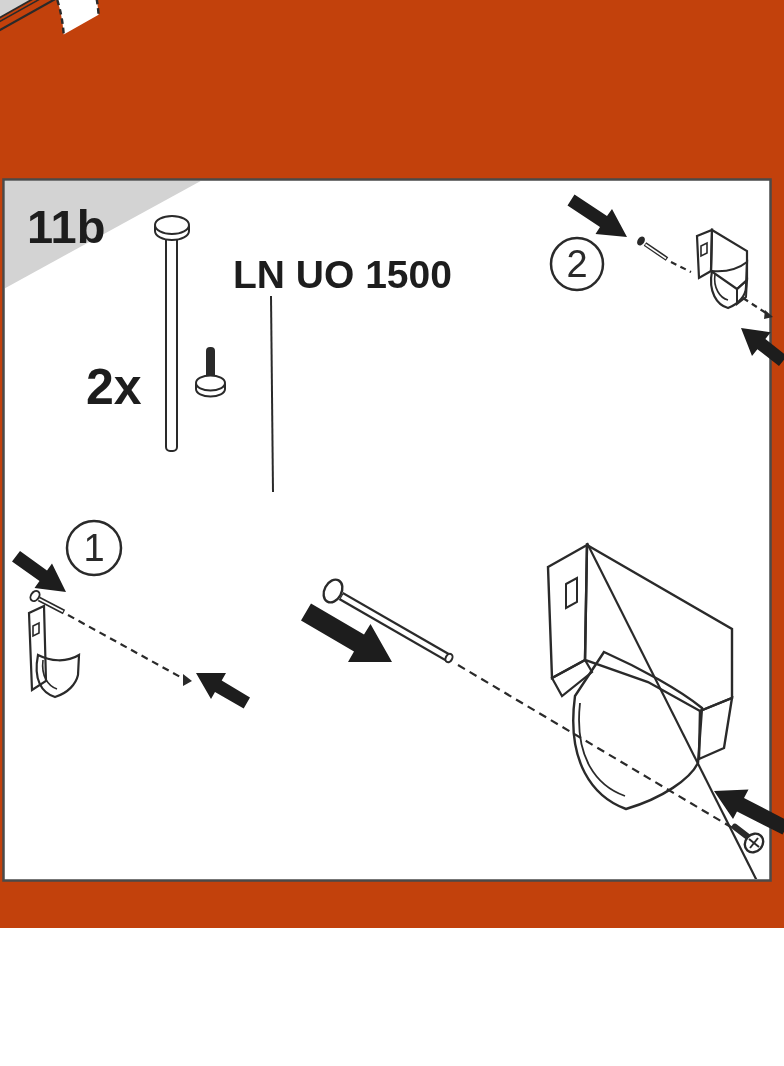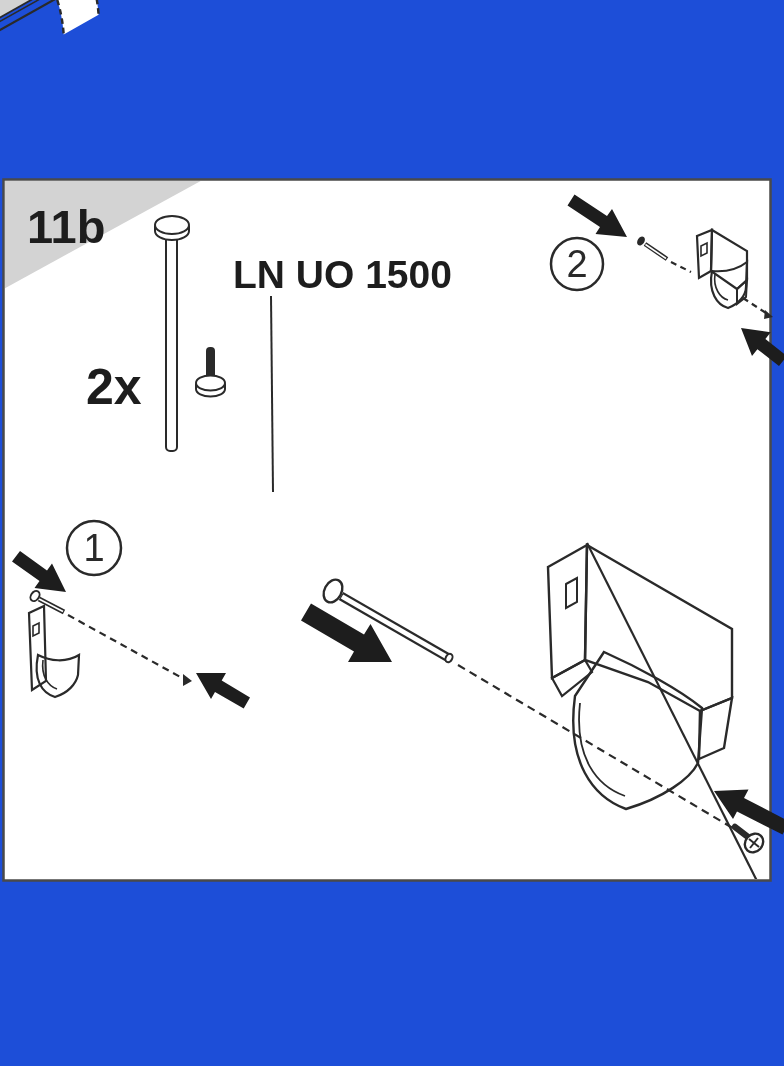--- a/index.html
+++ b/index.html
@@ -1,16 +1,16 @@
 <!DOCTYPE html>
 <html><head>
 <meta charset="utf-8">
 <style>
   html,body{margin:0;padding:0;background:#ffffff;}
-  #stage{position:relative;width:784px;height:1066px;background:#1d4ed8;overflow:hidden;
+  #stage{position:relative;width:784px;height:928px;background:#c2410c;overflow:hidden;
          font-family:"Liberation Sans",sans-serif;}
   svg{position:absolute;left:0;top:0;}
   .ln{stroke:#2a2a2a;fill:none;}
   .step-label{font-size:47px;font-weight:bold;fill:#1d1d1d;}
   .qty-label{font-size:50px;font-weight:bold;fill:#1d1d1d;}
   .product-label{font-size:39px;font-weight:bold;fill:#1d1d1d;}
   .circle-num{font-size:38px;font-weight:400;fill:#2a2a2a;text-anchor:middle;}
 </style>
 </head>
 <body>

